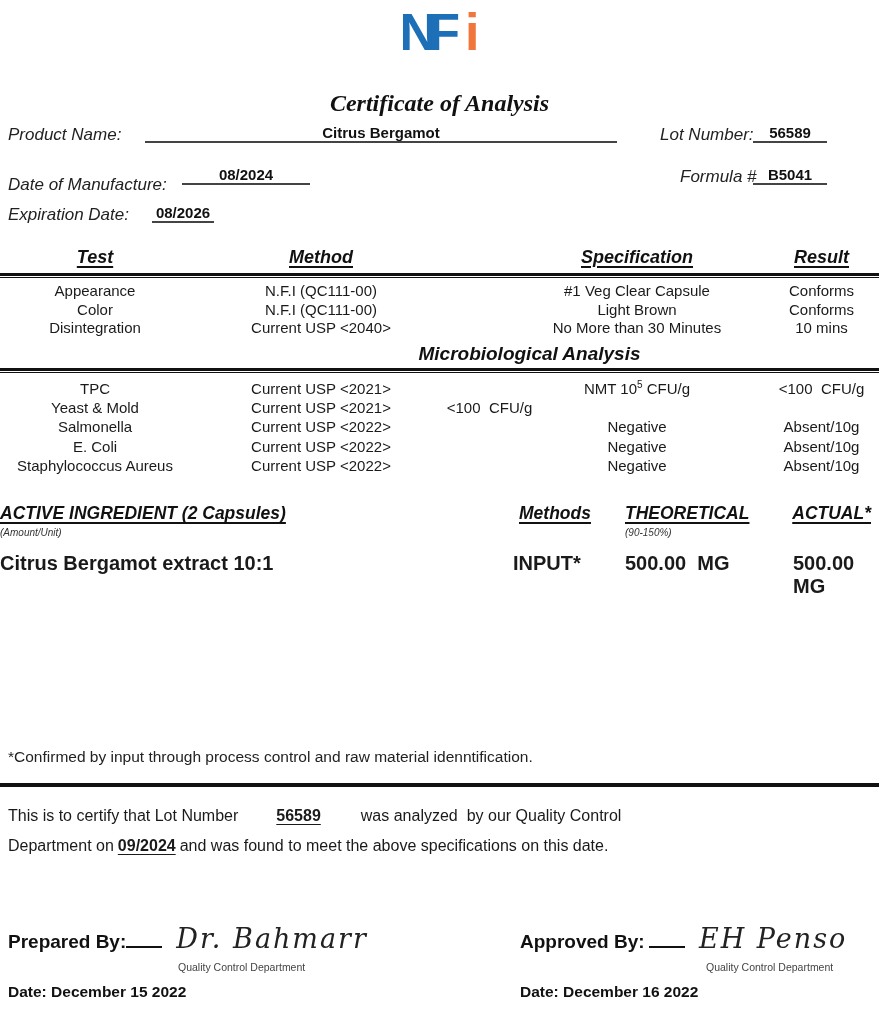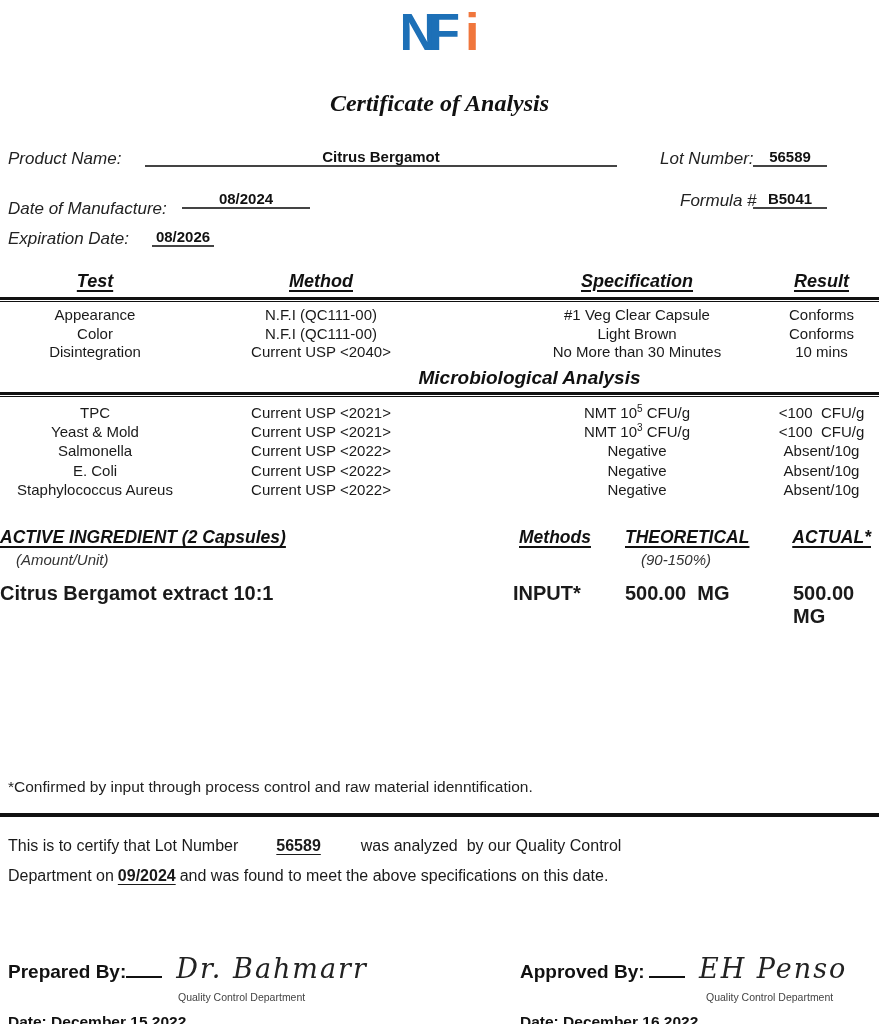--- a/index.html
+++ b/index.html
@@ -9,21 +9,21 @@
 
   
   .logo { text-align: center; padding-top: 6px; height: 58px; line-height: 52px; }
   .logo-nf { font-weight: 900; font-size: 52px; color: #1d70b7; letter-spacing: -9px; padding-right: 9px; }
   .logo-i  { font-weight: 900; font-size: 52px; color: #f0763c; margin-left: 5px; }
 
   
   .title { text-align: center; font-family: "Liberation Serif", serif; font-style: italic; font-weight: bold; font-size: 24px; color: #111; margin-top: 32px; }
 
   
-  .fields { margin-top: 24px; font-size: 17px; }
+  .fields { font-size: 17px; }
   .frow { position: relative; height: 40px; }
   .lbl { font-style: italic; color: #222; }
   .abs { position: absolute; }
   .uline { border-bottom: 2px solid #444; text-align: center; font-weight: bold; font-size: 15px; color: #111; display: inline-block; }
   .l-product-label { left: 8px; top: 8px; }
   .l-product-value { left: 145px; top: 7px; width: 472px; }
   .l-lot-label { left: 660px; top: 8px; }
   .l-lot-value { left: 753px; top: 7px; width: 74px; }
   .l-dom-label { left: 8px; top: 18px; }
   .l-dom-value { left: 182px; top: 9px; width: 128px; }
@@ -52,21 +52,21 @@
   .micro-head { margin-top: 5px; text-align: center; font-size: 19px; font-style: italic; font-weight: bold; color: #111; position: relative; left: 90px; width: 700px; margin-left: auto; margin-right: auto; padding-bottom: 3px; }
   .micro-body { padding-top: 6px; }
   .micro-body .trow { line-height: 19.3px; }
   sup { font-size: 10px; vertical-align: super; line-height: 0; }
 
   
   .active { margin-top: 28px; }
   .agrid { display: grid; grid-template-columns: 500px 110px 150px 119px; }
   .a-head { font-size: 17.5px; font-style: italic; font-weight: bold; color: #111; }
   .a-head .au { text-decoration: underline; text-decoration-thickness: 2px; text-underline-offset: 3px; }
-  .a-sub { font-size: 15px; font-style: italic; color: #333; margin-top: 3px; margin-left: 16px; }
+  .a-sub { font-size: 10px; font-style: italic; color: #333; margin-top: 3px; }
   .a-row { font-size: 20px; font-weight: bold; color: #1a1a1a; margin-top: 14px; }
   .a-methods { text-align: left; padding-left: 13px; }
   .a-theor { text-align: left; padding-left: 15px; }
   .a-actual { text-align: left; padding-left: 33px; }
   .a-actual-h { text-align: right; padding-right: 8px; }
 
   
   .footnote { margin-top: 150px; padding-left: 8px; font-size: 15.5px; color: #222; }
   .certify-rule { margin-top: 17px; }
   .certify { padding-left: 8px; font-size: 16px; color: #1a1a1a; }
@@ -157,21 +157,20 @@
     <div class="micro-body">
       <div class="grid4 trow">
         <div class="c">TPC</div>
         <div class="c">Current USP &lt;2021&gt;</div>
         <div class="c c3"><span>NMT 10</span><sup>5</sup><span> CFU/g</span></div>
         <div class="c c4">&lt;100&nbsp; CFU/g</div>
       </div>
       <div class="grid4 trow">
         <div class="c">Yeast &amp; Mold</div>
         <div class="c">Current USP &lt;2021&gt;</div>
-        <div class="c c3"><span>NMT 10</span><sup>3</sup><span> CFU/g</span></div>
         <div class="c c4">&lt;100&nbsp; CFU/g</div>
       </div>
       <div class="grid4 trow">
         <div class="c">Salmonella</div>
         <div class="c">Current USP &lt;2022&gt;</div>
         <div class="c c3">Negative</div>
         <div class="c c4">Absent/10g</div>
       </div>
       <div class="grid4 trow">
         <div class="c">E. Coli</div>

